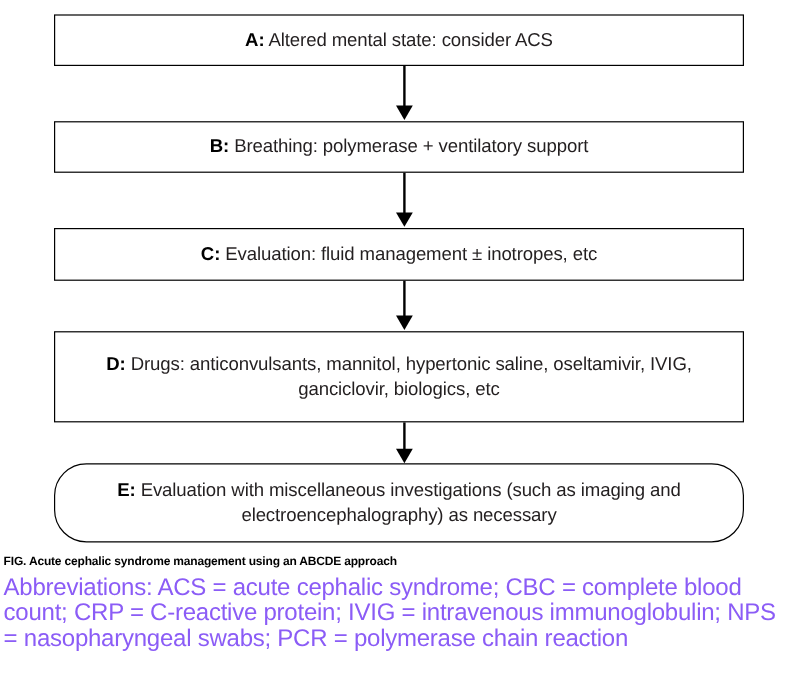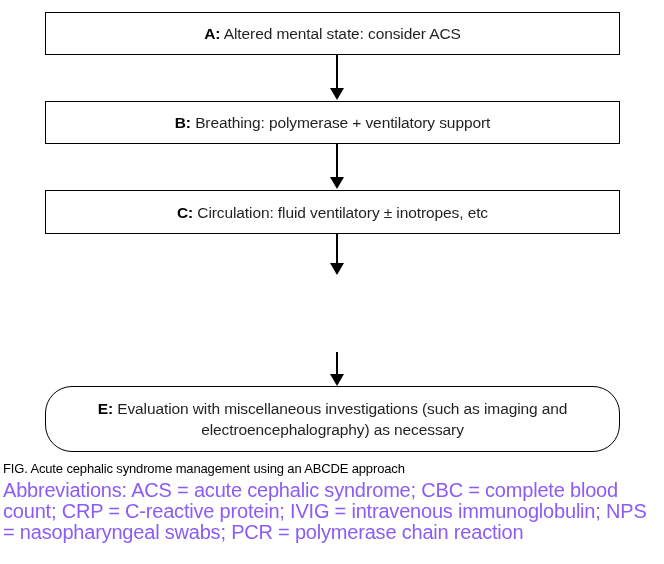--- a/index.html
+++ b/index.html
@@ -96,22 +96,22 @@
   #conn-de .stem { height: 23px; }
   #conn-de .head { top: 22px; }
 
   .caption-area {
     position: absolute;
     left: 3px;
     top: 459px;
     width: 658px;
   }
   .caption-title {
-    font-size: 13px;
-    font-weight: normal;
+    font-size: 10px;
+    font-weight: bold;
     line-height: 20px;
     color: #000000;
     letter-spacing: -0.15px;
     margin-bottom: 1px;
   }
   .abbrev {
     font-size: 20px;
     line-height: 21px;
     color: #8b5cf6;
     letter-spacing: -0.2px;
@@ -136,28 +136,31 @@
     <div class="node" id="node-b">
       <div class="node-text"><span class="lbl">B:</span> <span>Breathing: polymerase + ventilatory support</span></div>
     </div>
 
     <div class="connector" id="conn-bc">
       <div class="stem"></div>
       <div class="head"></div>
     </div>
 
     <div class="node" id="node-c">
-      <div class="node-text"><span class="lbl">C:</span> <span>Circulation: fluid ventilatory ± inotropes, etc</span></div>
+      <div class="node-text"><span class="lbl">C:</span> <span>Evaluation: fluid management ± inotropes, etc</span></div>
     </div>
 
     <div class="connector" id="conn-cd">
       <div class="stem"></div>
       <div class="head"></div>
     </div>
 
+    <div class="node" id="node-d">
+      <div class="node-text"><span class="lbl">D:</span> <span>Drugs: anticonvulsants, mannitol, hypertonic saline, oseltamivir, IVIG, ganciclovir, biologics, etc</span></div>
+    </div>
 
     <div class="connector" id="conn-de">
       <div class="stem"></div>
       <div class="head"></div>
     </div>
 
     <div class="node" id="node-e">
       <div class="node-text"><span class="lbl">E:</span> <span>Evaluation with miscellaneous investigations (such as imaging and electroencephalography) as necessary</span></div>
     </div>
 

